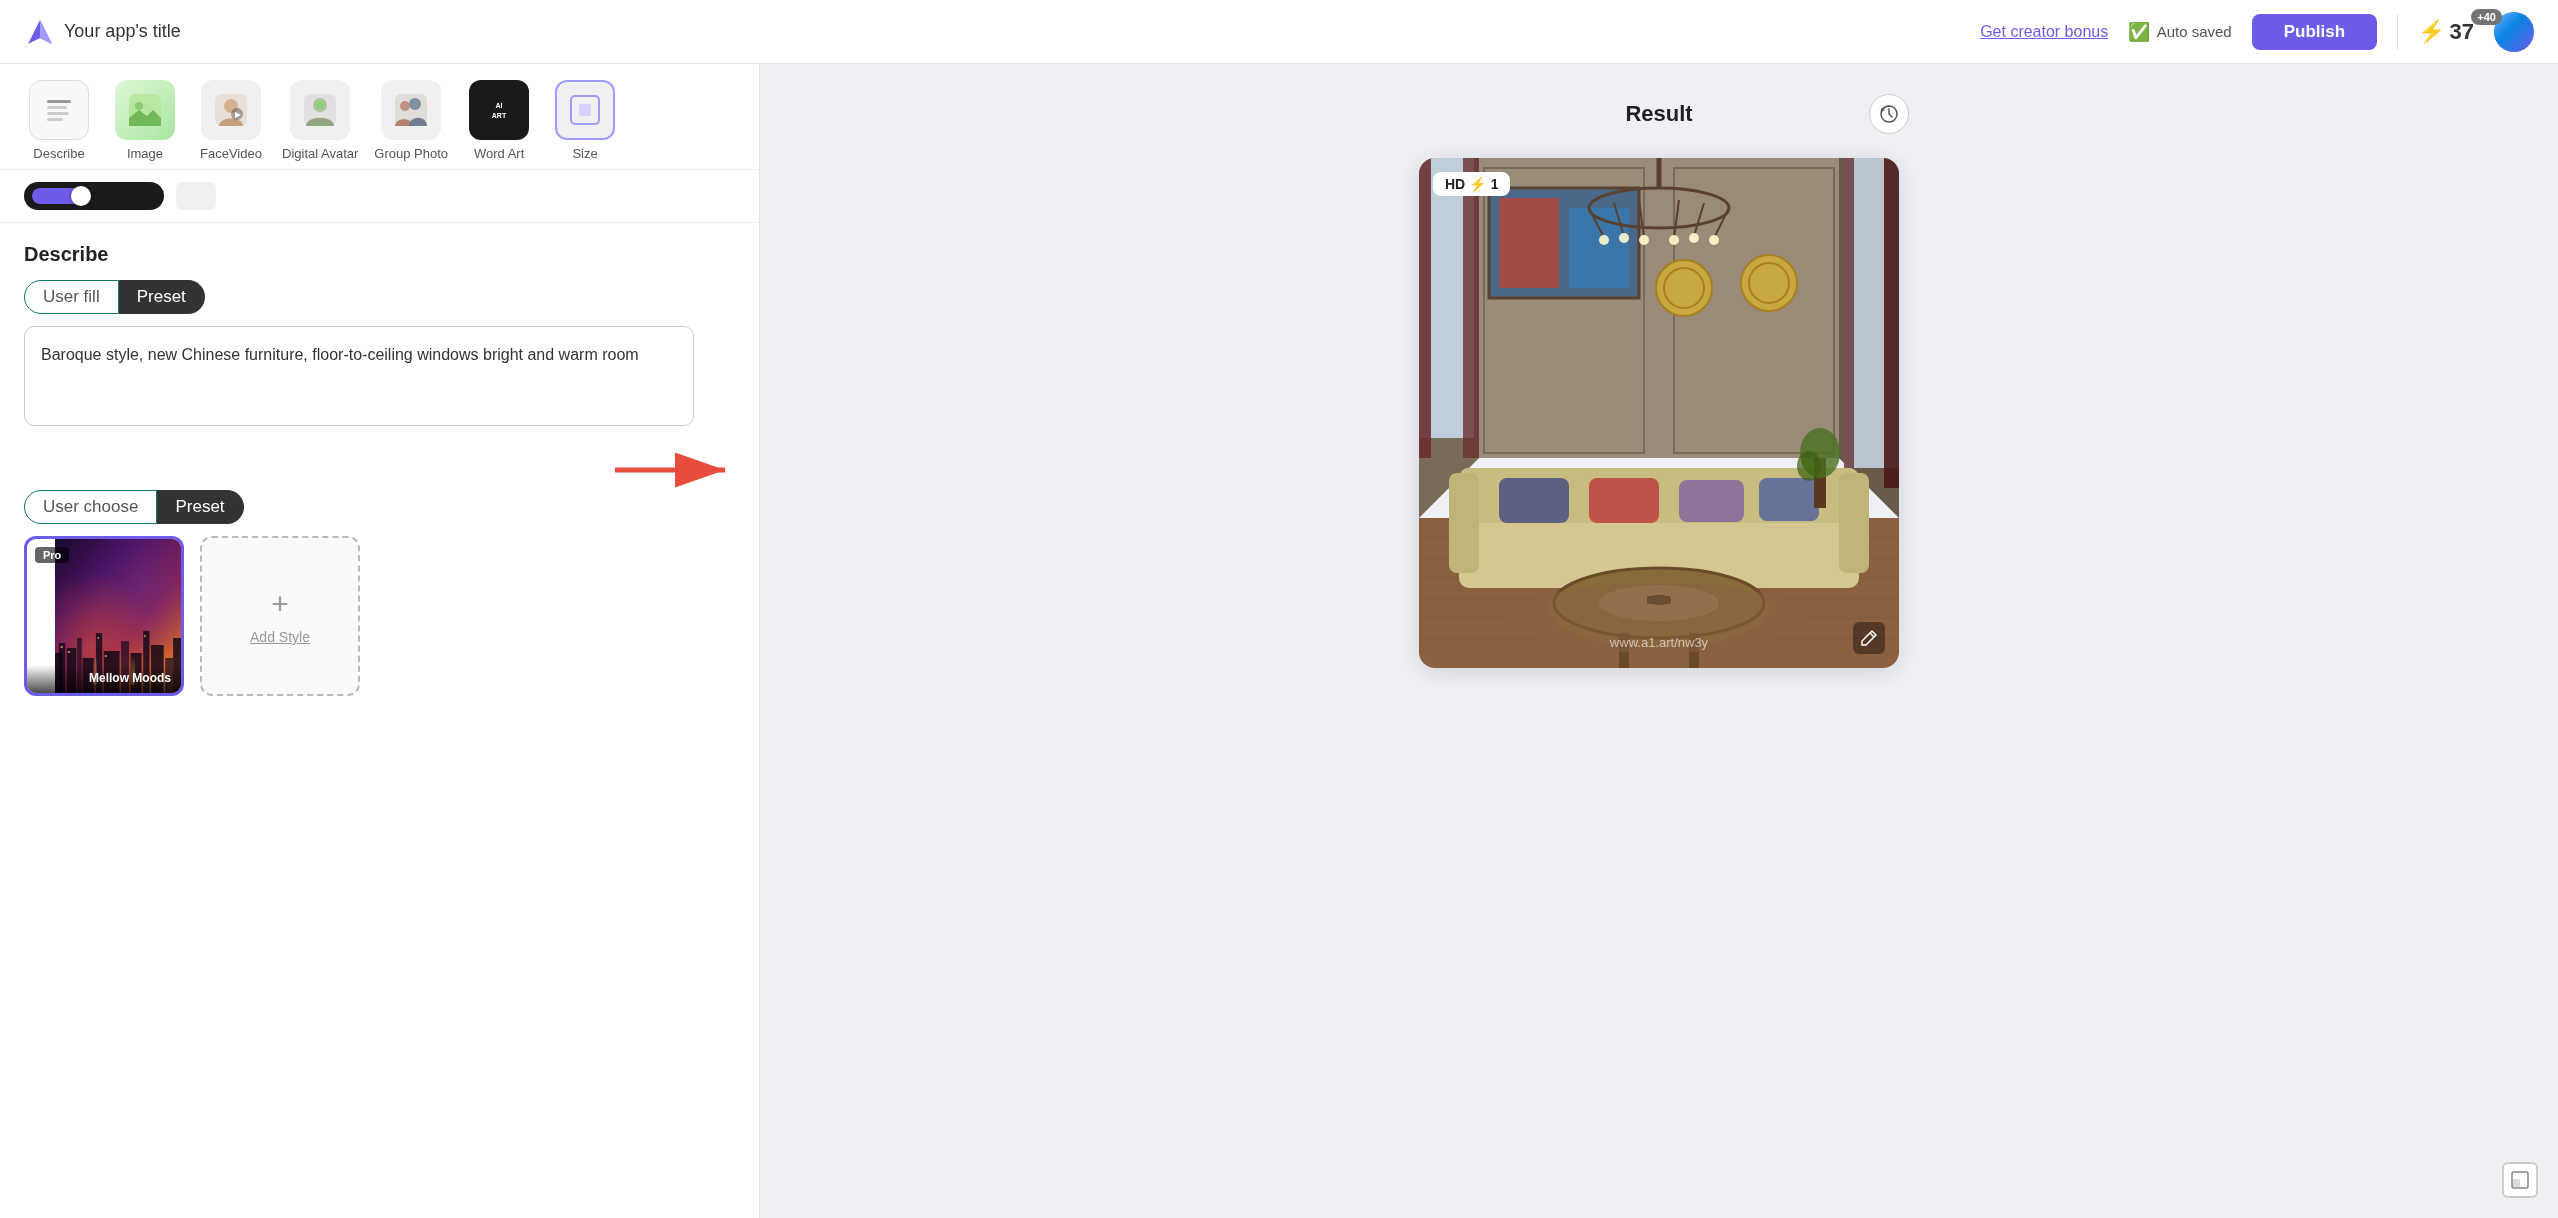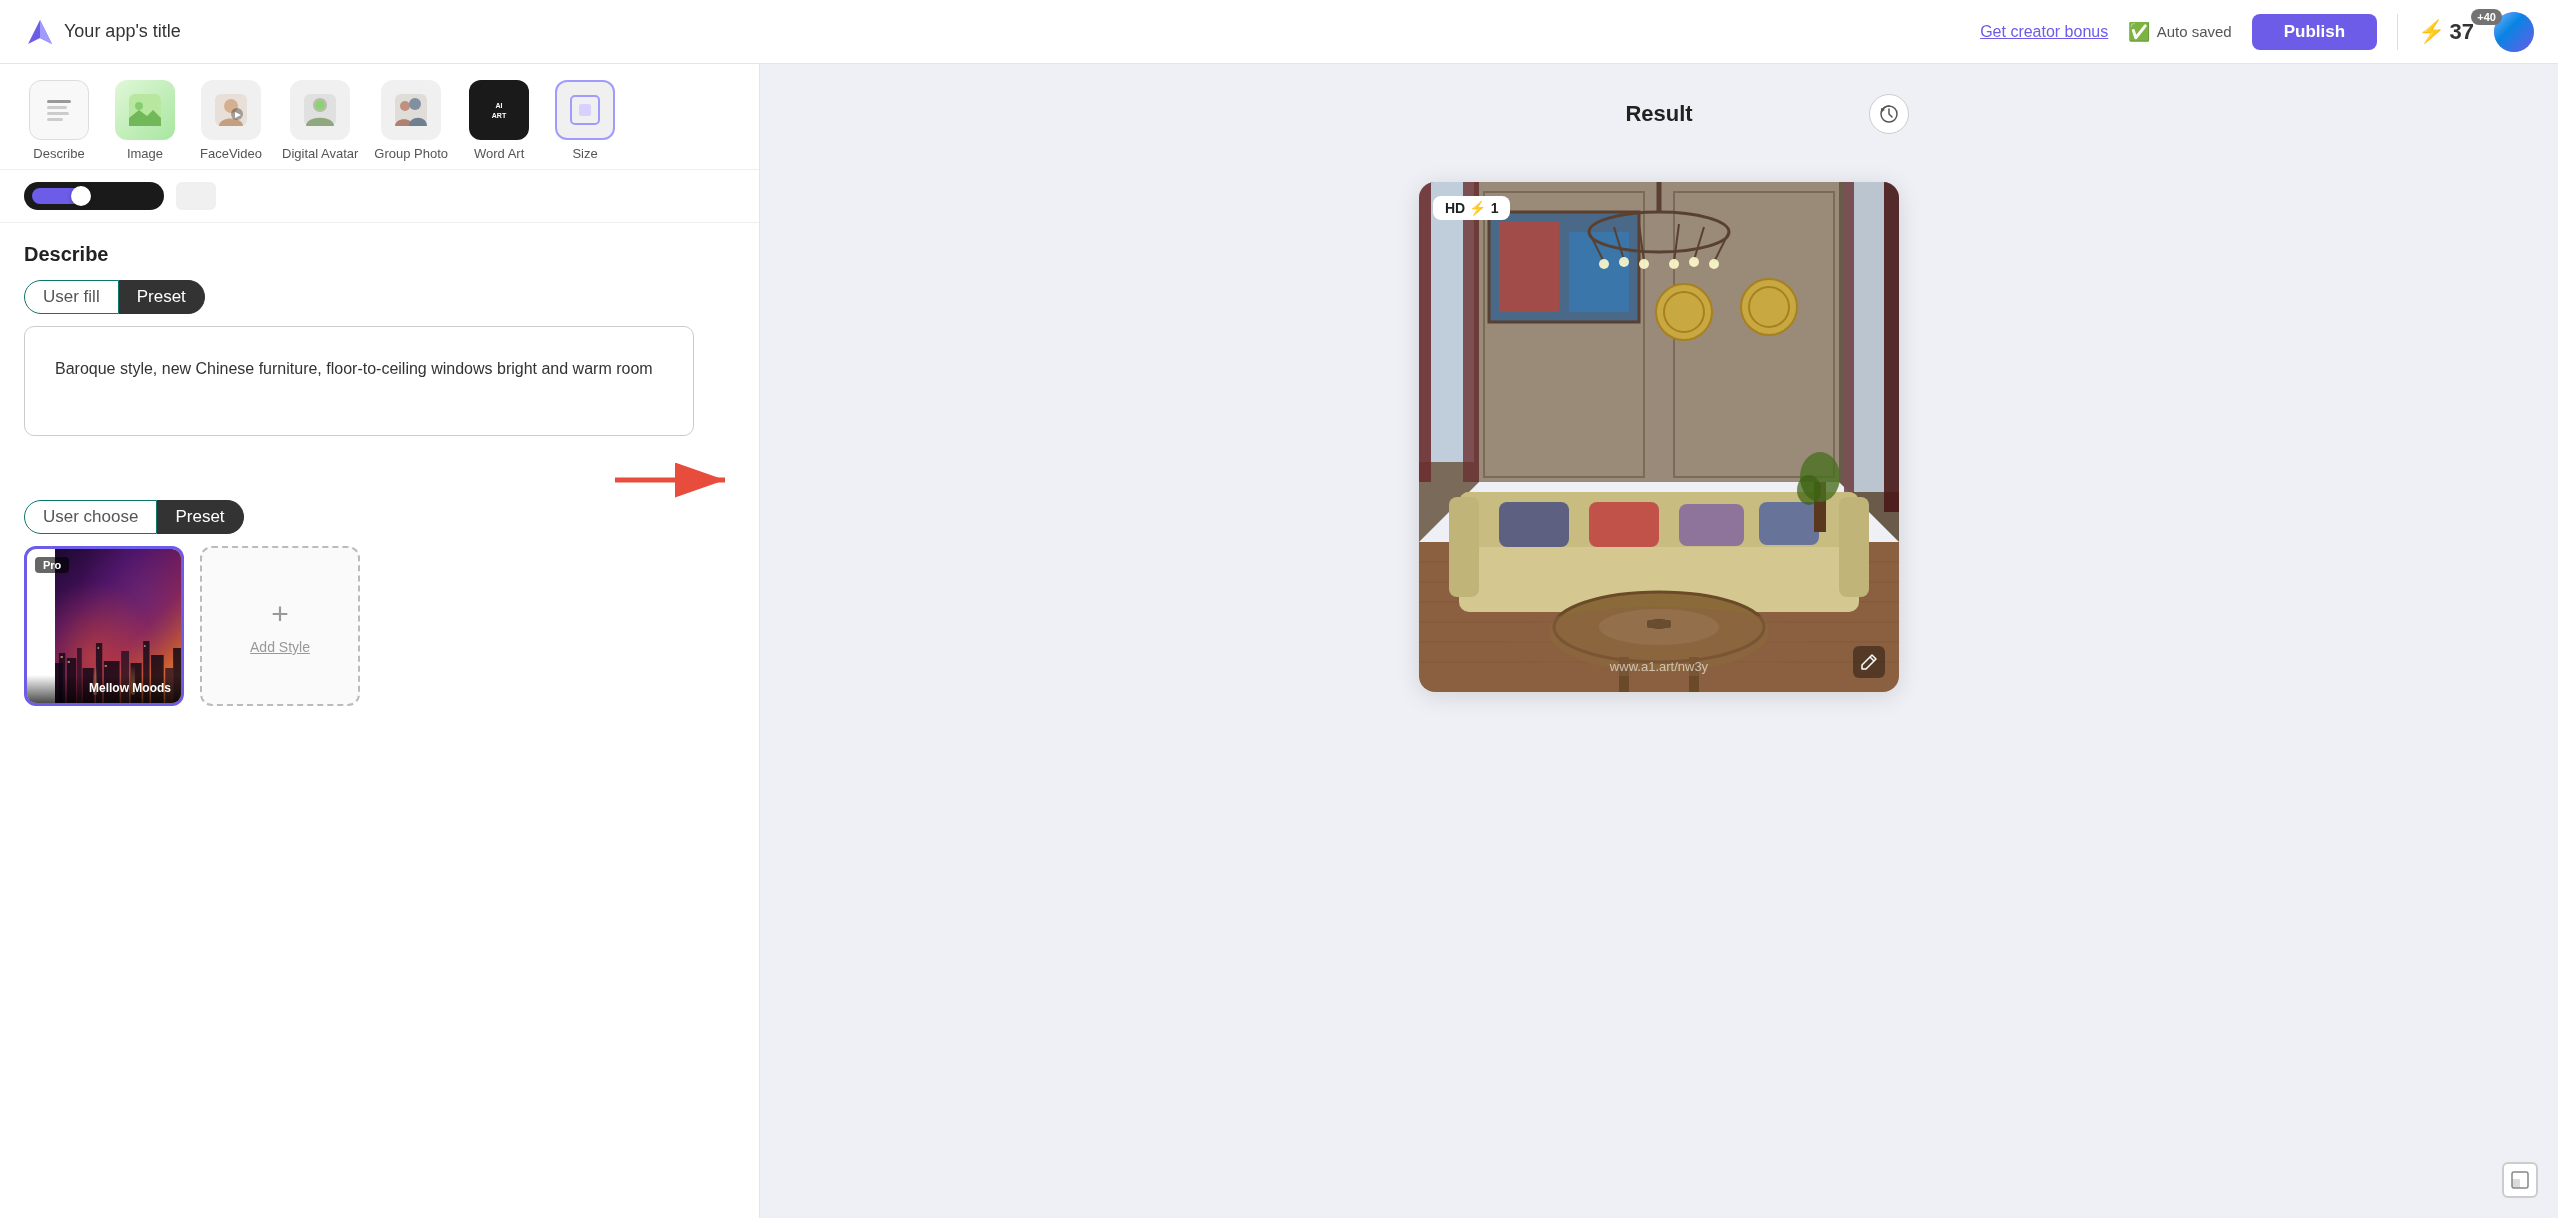--- a/index.html
+++ b/index.html
@@ -245,21 +245,21 @@
       color: #fff;
       border-color: #333;
     }
 
     
     .describe-textarea {
       width: 670px;
       min-height: 100px;
       border: 1.5px solid #ccc;
       border-radius: 10px;
-      padding: 30px;
+      padding: 16px;
       font-size: 16px;
       color: #333;
       resize: none;
       outline: none;
       font-family: inherit;
       line-height: 1.5;
     }
 
     
     .style-section {
@@ -349,21 +349,20 @@
 
     
     .right-panel {
       flex: 1;
       background: #eef0f5;
       display: flex;
       flex-direction: column;
       align-items: center;
       padding: 30px;
       position: relative;
-      gap: 24px;
     }
     .result-header {
       display: flex;
       align-items: center;
       justify-content: space-between;
       width: 100%;
       max-width: 500px;
       margin-bottom: 24px;
     }
     .result-title {

